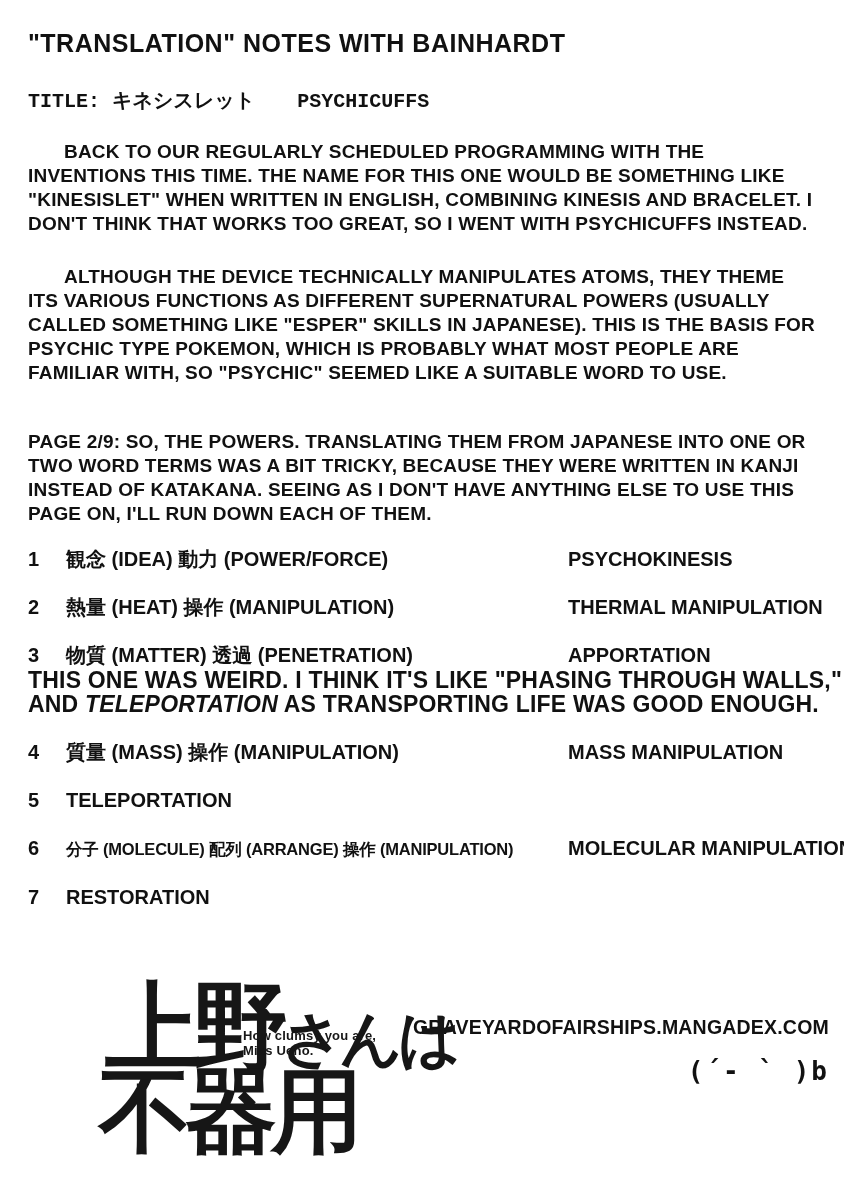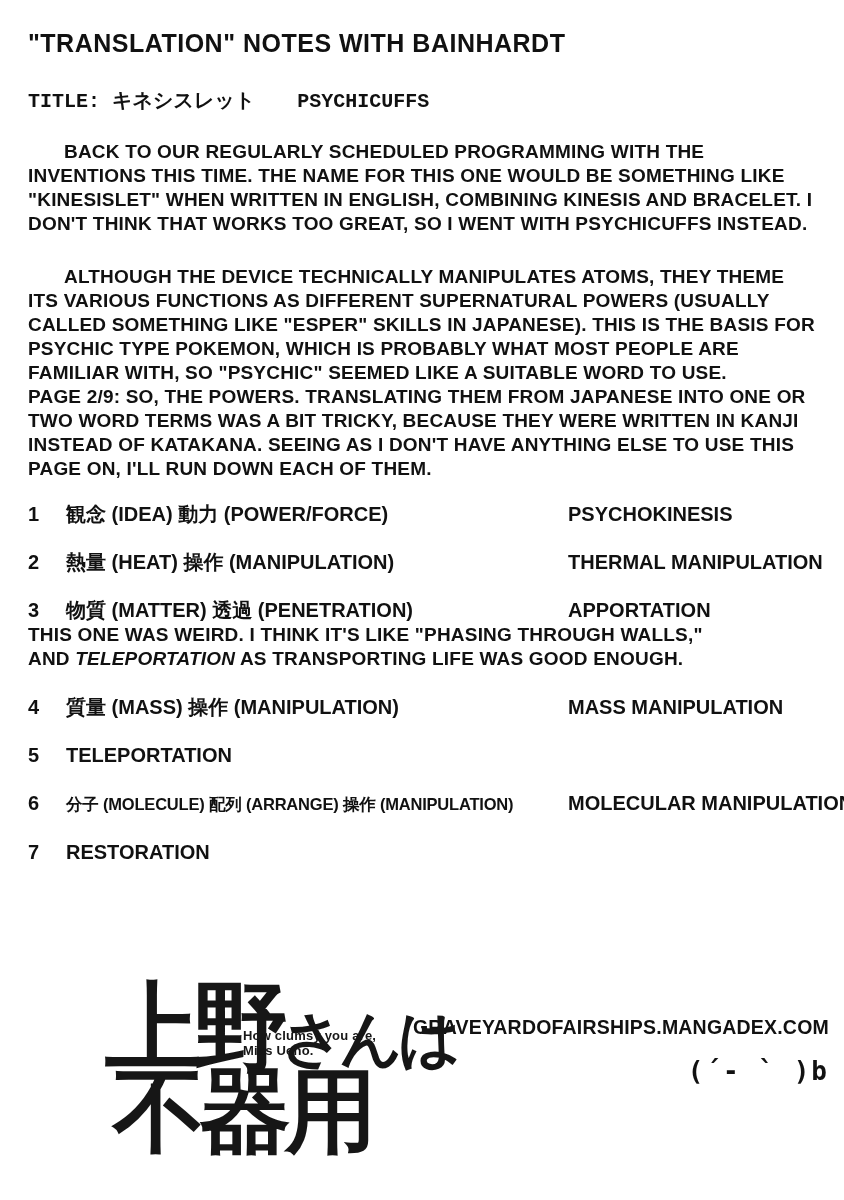--- a/index.html
+++ b/index.html
@@ -41,37 +41,37 @@
   .title-line .en-title { margin-left: 30px; }
   .para {
     margin: 0;
     font-size: 19px;
     line-height: 24px;
     letter-spacing: 0.2px;
   }
   .para.indent { text-indent: 36px; }
   .p1 { margin-top: 26px; }
   .p2 { margin-top: 29px; }
-  .p3 { }
+  .p3 { margin-top: 45px; }
   .term-list { margin-top: 21px; }
   .term-row {
     display: flex;
     align-items: baseline;
     margin-top: 24px;
     font-size: 20px;
     line-height: 24px;
   }
   .term-row:first-child { margin-top: 0; }
   .term-num { width: 38px; flex: 0 0 38px; }
   .term-jp  { width: 502px; flex: 0 0 502px; font-weight: 600; white-space: nowrap; }
   .term-jp.condensed { font-size: 16.5px; letter-spacing: -0.2px; }
   .term-en  { flex: 1; white-space: nowrap; }
   .term-note {
     margin-top: 1px;
-    font-size: 19px;
+    font-size: 23px;
     line-height: 24px;
     letter-spacing: 0.2px;
   }
   .term-note .note-line { white-space: nowrap; }
   .footer {
     position: absolute;
     left: 28px;
     right: 28px;
     top: 962px;
     display: flex;
@@ -98,21 +98,21 @@
     top: 66px;
     font-size: 13px;
     line-height: 15px;
     font-weight: 900;
     letter-spacing: 0.2px;
     white-space: nowrap;
     color: #161616;
   }
   .logo-bottom {
     position: absolute;
-    left: 85px;
+    left: 71px;
     top: 88px;
     font-size: 92px;
     font-weight: 900;
     letter-spacing: -6px;
     white-space: nowrap;
     color: #161616;
   }
   .footer-right {
     flex: 1;
     text-align: right;

